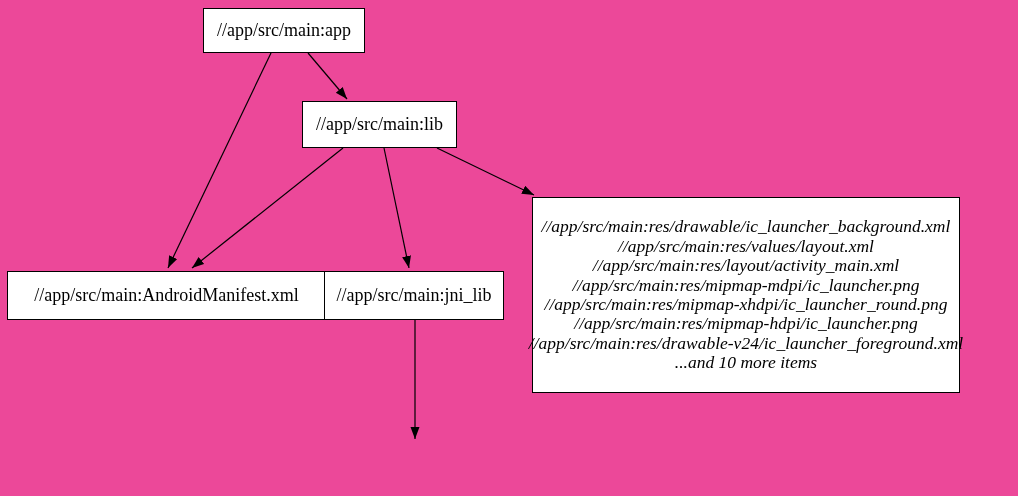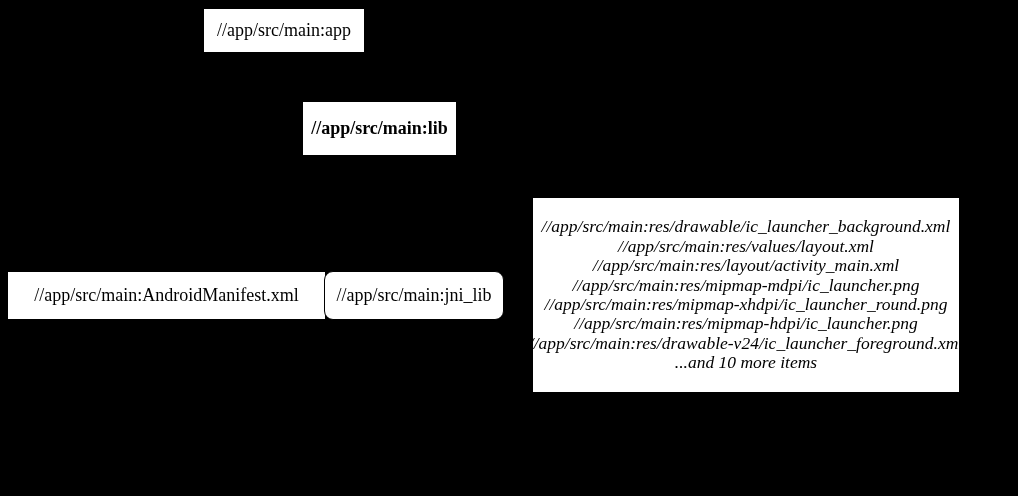--- a/index.html
+++ b/index.html
@@ -4,21 +4,21 @@
 <style>
   html, body {
     margin: 0;
     padding: 0;
     background: #ffffff;
   }
   .canvas {
     position: relative;
     width: 1018px;
     height: 496px;
-    background: #000000;
+    background: #ec4899;
     font-family: "Liberation Serif", "DejaVu Serif", serif;
     color: #000000;
     overflow: hidden;
   }
   .edge-layer {
     position: absolute;
     left: 0;
     top: 0;
     width: 1018px;
     height: 496px;
@@ -30,23 +30,23 @@
     background: #ffffff;
     display: flex;
     align-items: center;
     justify-content: center;
     text-align: center;
     font-size: 18px;
     line-height: 1.1;
     white-space: nowrap;
   }
   .node-app      { left: 203px; top:   8px; width: 162px; height: 45px; }
-  .node-lib      { left: 302px; top: 101px; width: 155px; height: 55px; font-weight: bold; }
+  .node-lib      { left: 302px; top: 101px; width: 155px; height: 47px; }
   .node-manifest { left:   7px; top: 271px; width: 319px; height: 49px; }
-  .node-jni      { left: 324px; top: 271px; width: 180px; height: 49px; border-radius: 9px; }
+  .node-jni      { left: 324px; top: 271px; width: 180px; height: 49px; }
   .node-native   { left: 281px; top: 442px; width: 270px; height: 48px; }
   .node-res {
     left: 532px; top: 197px; width: 428px; height: 196px;
     flex-direction: column;
     font-size: 17.5px;
     font-style: italic;
   }
   .node-res .res-line {
     display: block;
     line-height: 19.4px;

